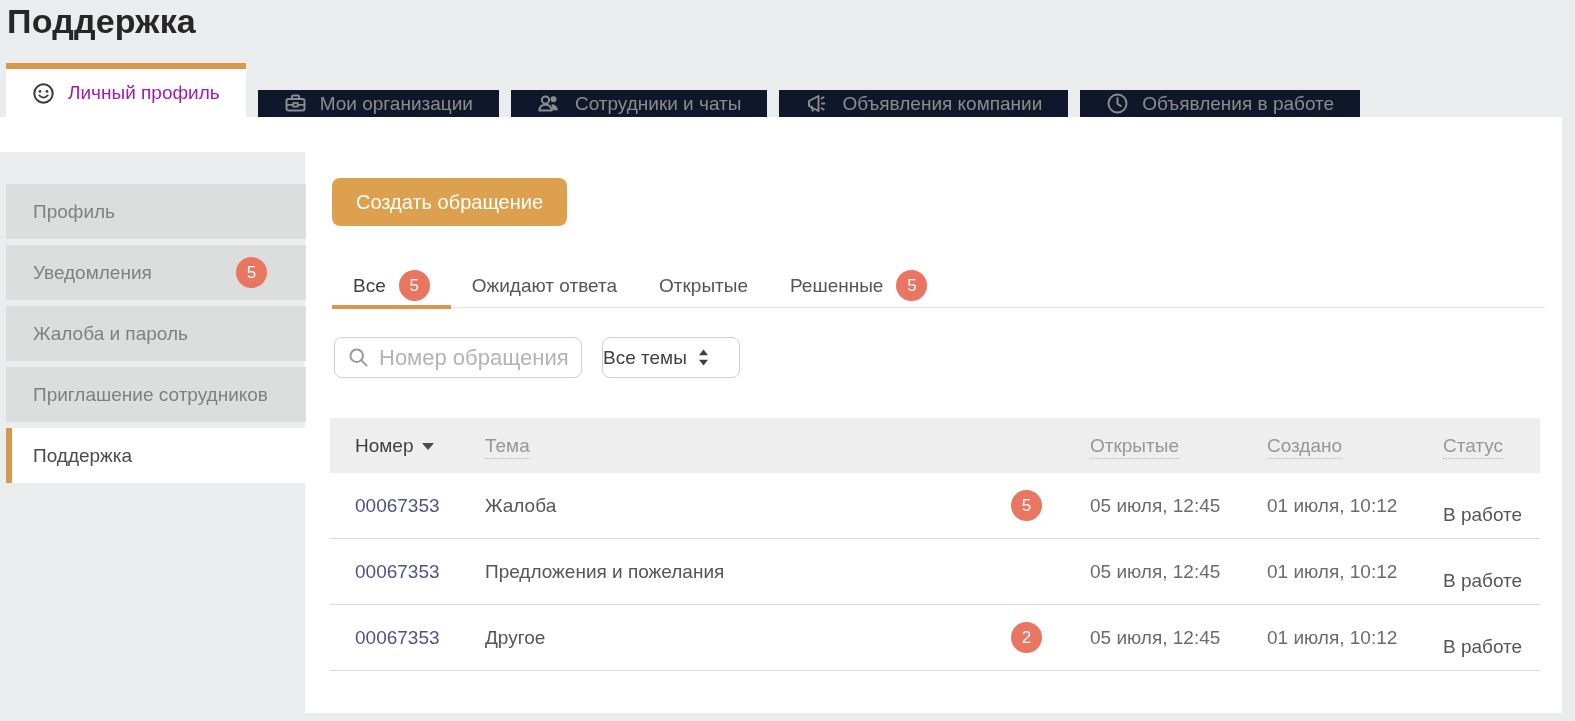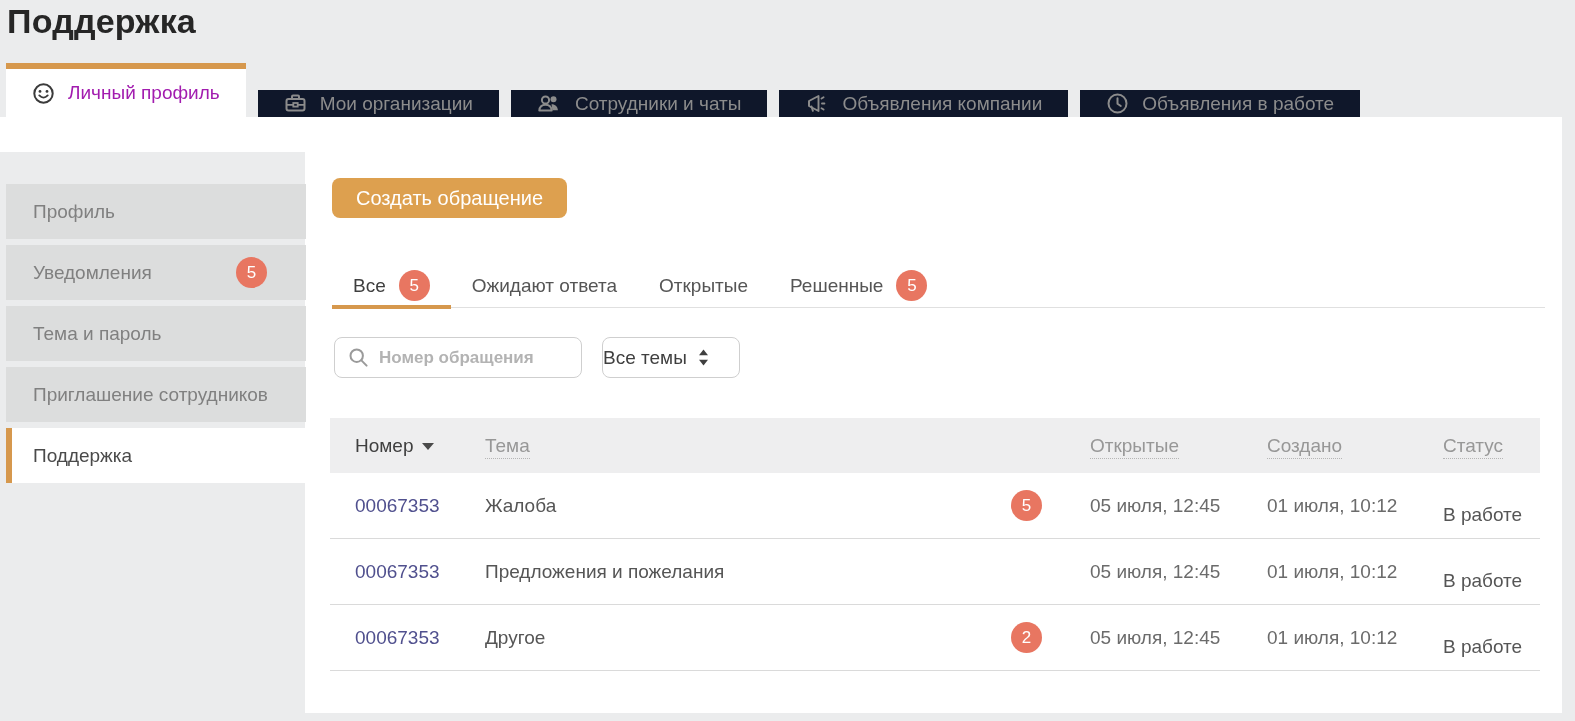--- a/index.html
+++ b/index.html
@@ -48,21 +48,21 @@
   .count-badge{
     display:inline-flex;align-items:center;justify-content:center;
     min-width:31px;height:31px;border-radius:50%;
     background:#e87661;color:#fff;font-size:17px;line-height:1;
     box-sizing:border-box;
   }
   .count-badge:empty{display:none;}
   .side-item .count-badge{position:absolute;right:39px;top:12px;}
   
   .create-btn{
-    position:absolute;left:27px;top:61px;height:40px;padding:0 24px;
+    position:absolute;left:27px;top:61px;height:48px;padding:0 24px;
     background:#dda04f;border:none;border-radius:8px;
     color:#fff;font-size:20px;font-family:inherit;cursor:pointer;
   }
   .filters{
     position:absolute;left:27px;top:147px;width:1213px;height:43px;
     display:flex;align-items:center;border-bottom:1px solid #e0e0e0;
     box-sizing:content-box;
   }
   .ftab{
     position:relative;display:flex;align-items:center;gap:13px;
@@ -73,21 +73,21 @@
     content:"";position:absolute;left:0;right:0;bottom:-2px;height:4px;background:#d6984d;
   }
   .searchbox{
     position:absolute;left:29px;top:220px;width:248px;height:41px;
     border:1px solid #cfcfcf;border-radius:8px;background:#fff;
     display:flex;align-items:center;box-sizing:border-box;
   }
   .searchbox .sicon{display:inline-flex;margin:0 10px 0 13px;}
   .searchbox input{
     flex:1;min-width:0;border:none;outline:none;background:transparent;
-    font-size:17px;color:#444;font-family:inherit;padding:0;font-weight:bold;
+    font-size:22px;color:#444;font-family:inherit;padding:0;
   }
   .searchbox input::placeholder{color:#b3b3b3;}
   .topic-select{
     position:absolute;left:297px;top:220px;width:138px;height:41px;
     border:1px solid #cfcfcf;border-radius:8px;background:#fff;
     display:flex;align-items:center;gap:10px;
     font-size:19px;color:#3f3f3f;cursor:pointer;box-sizing:border-box;
   }
   
   .table{position:absolute;left:25px;top:301px;width:1210px;}
@@ -277,21 +277,21 @@
   <nav class="sidebar">
     <div class="side-item">
       <span>Профиль</span>
 
     </div>
     <div class="side-item">
       <span>Уведомления</span>
       <span class="count-badge">5</span>
     </div>
     <div class="side-item">
-      <span>Тема и пароль</span>
+      <span>Жалоба и пароль</span>
 
     </div>
     <div class="side-item">
       <span>Приглашение сотрудников</span>
 
     </div>
     <div class="side-item active">
       <span>Поддержка</span>
 
     </div>

